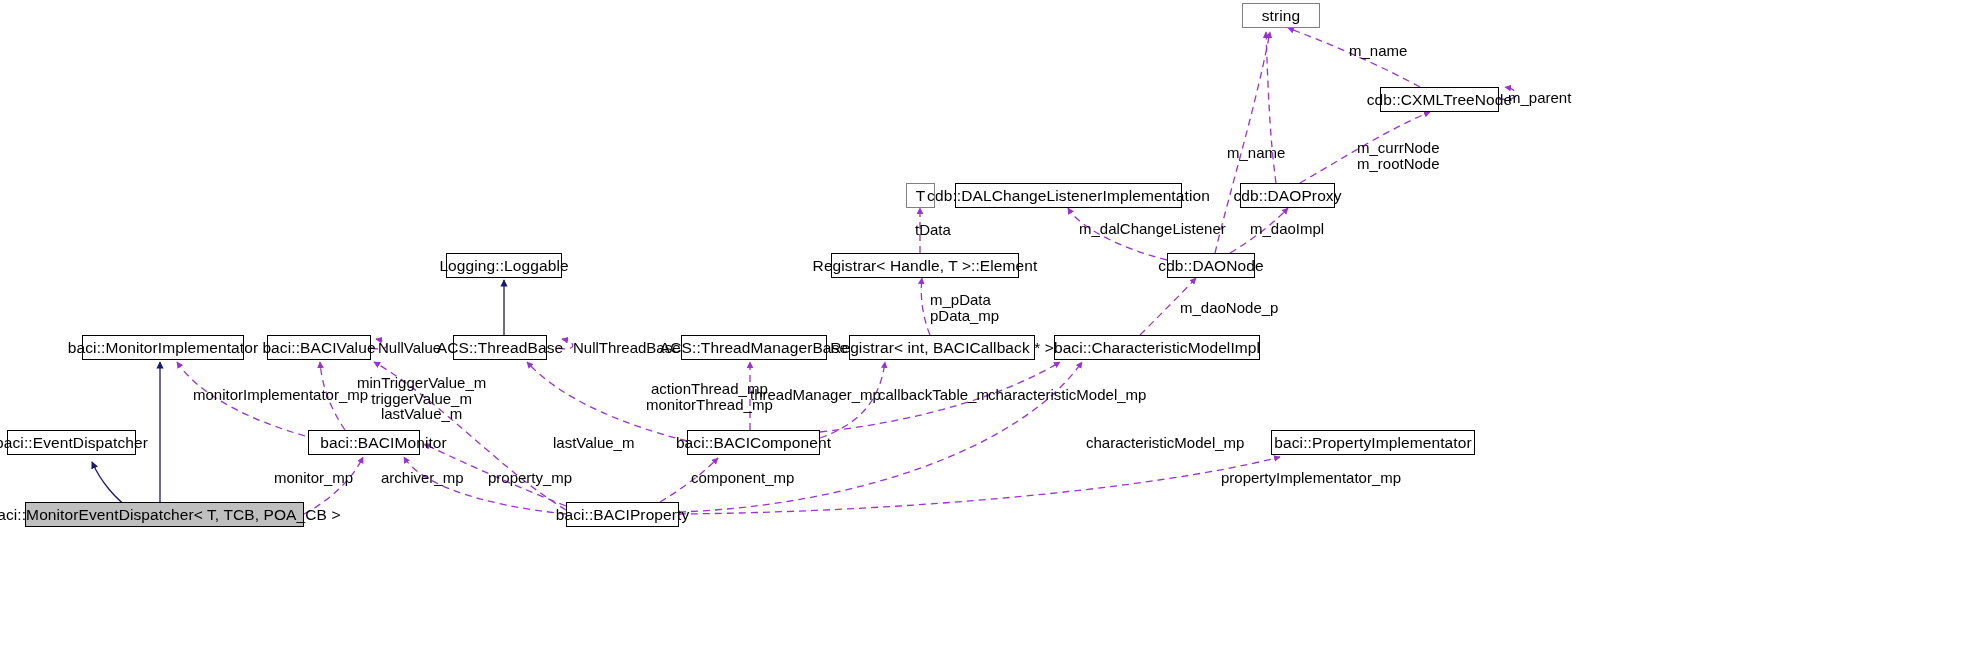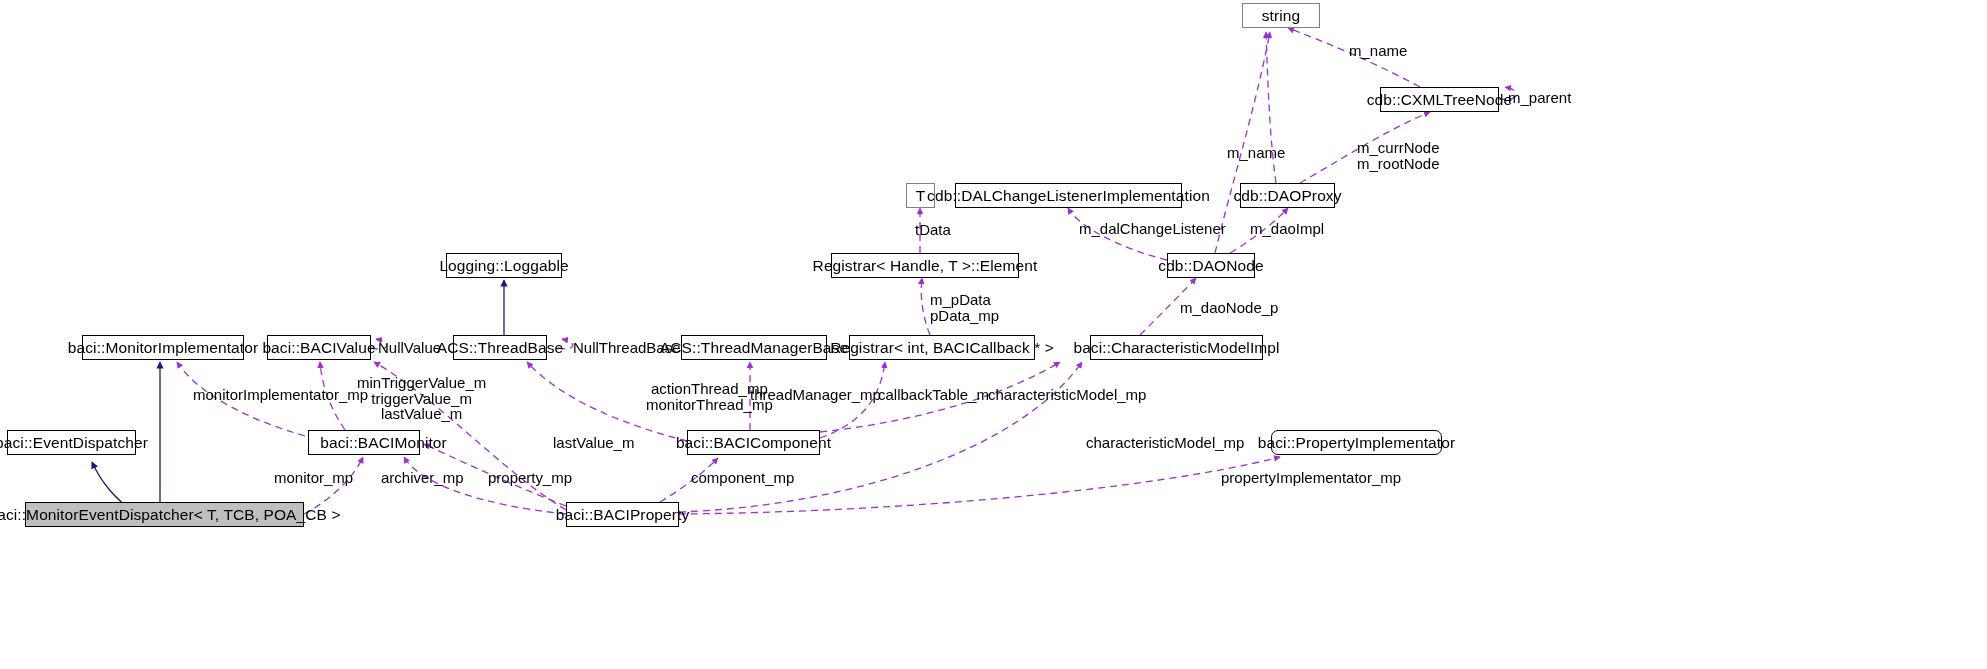--- a/index.html
+++ b/index.html
@@ -152,29 +152,29 @@
   <div class="node" style="left:82px; top:335px; width:162px;">baci::MonitorImplementator</div>
 
   <div class="node" style="left:267px; top:335px; width:104px;">baci::BACIValue</div>
 
   <div class="node" style="left:453px; top:335px; width:94px;">ACS::ThreadBase</div>
 
   <div class="node" style="left:681px; top:335px; width:146px;">ACS::ThreadManagerBase</div>
 
   <div class="node" style="left:849px; top:335px; width:186px;">Registrar&lt; int, BACICallback * &gt;</div>
 
-  <div class="node" style="left:1054px; top:335px; width:173px;margin-left:36px;">baci::CharacteristicModelImpl</div>
+  <div class="node" style="left:1054px; top:335px; width:206px;">baci::CharacteristicModelImpl</div>
 
   <div class="node" style="left:7px; top:430px; width:129px;">baci::EventDispatcher</div>
 
   <div class="node" style="left:308px; top:430px; width:112px;padding-left:48px;">baci::BACIMonitor</div>
 
   <div class="node" style="left:687px; top:430px; width:133px;">baci::BACIComponent</div>
 
-  <div class="node" style="left:1271px; top:430px; width:171px;border-radius:7px;">baci::PropertyImplementator</div>
+  <div class="node" style="left:1271px; top:430px; width:204px;">baci::PropertyImplementator</div>
 
   <div class="node highlight" style="left:25px; top:502px; width:279px;">baci::MonitorEventDispatcher&lt; T, TCB, POA_CB &gt;</div>
 
   <div class="node" style="left:566px; top:502px; width:113px;">baci::BACIProperty</div>
 
   <div class="edge-label" style="left:1349px; top:43px;">m_name</div>
 
   <div class="edge-label" style="left:1508px; top:90px;">m_parent</div>
 
 

